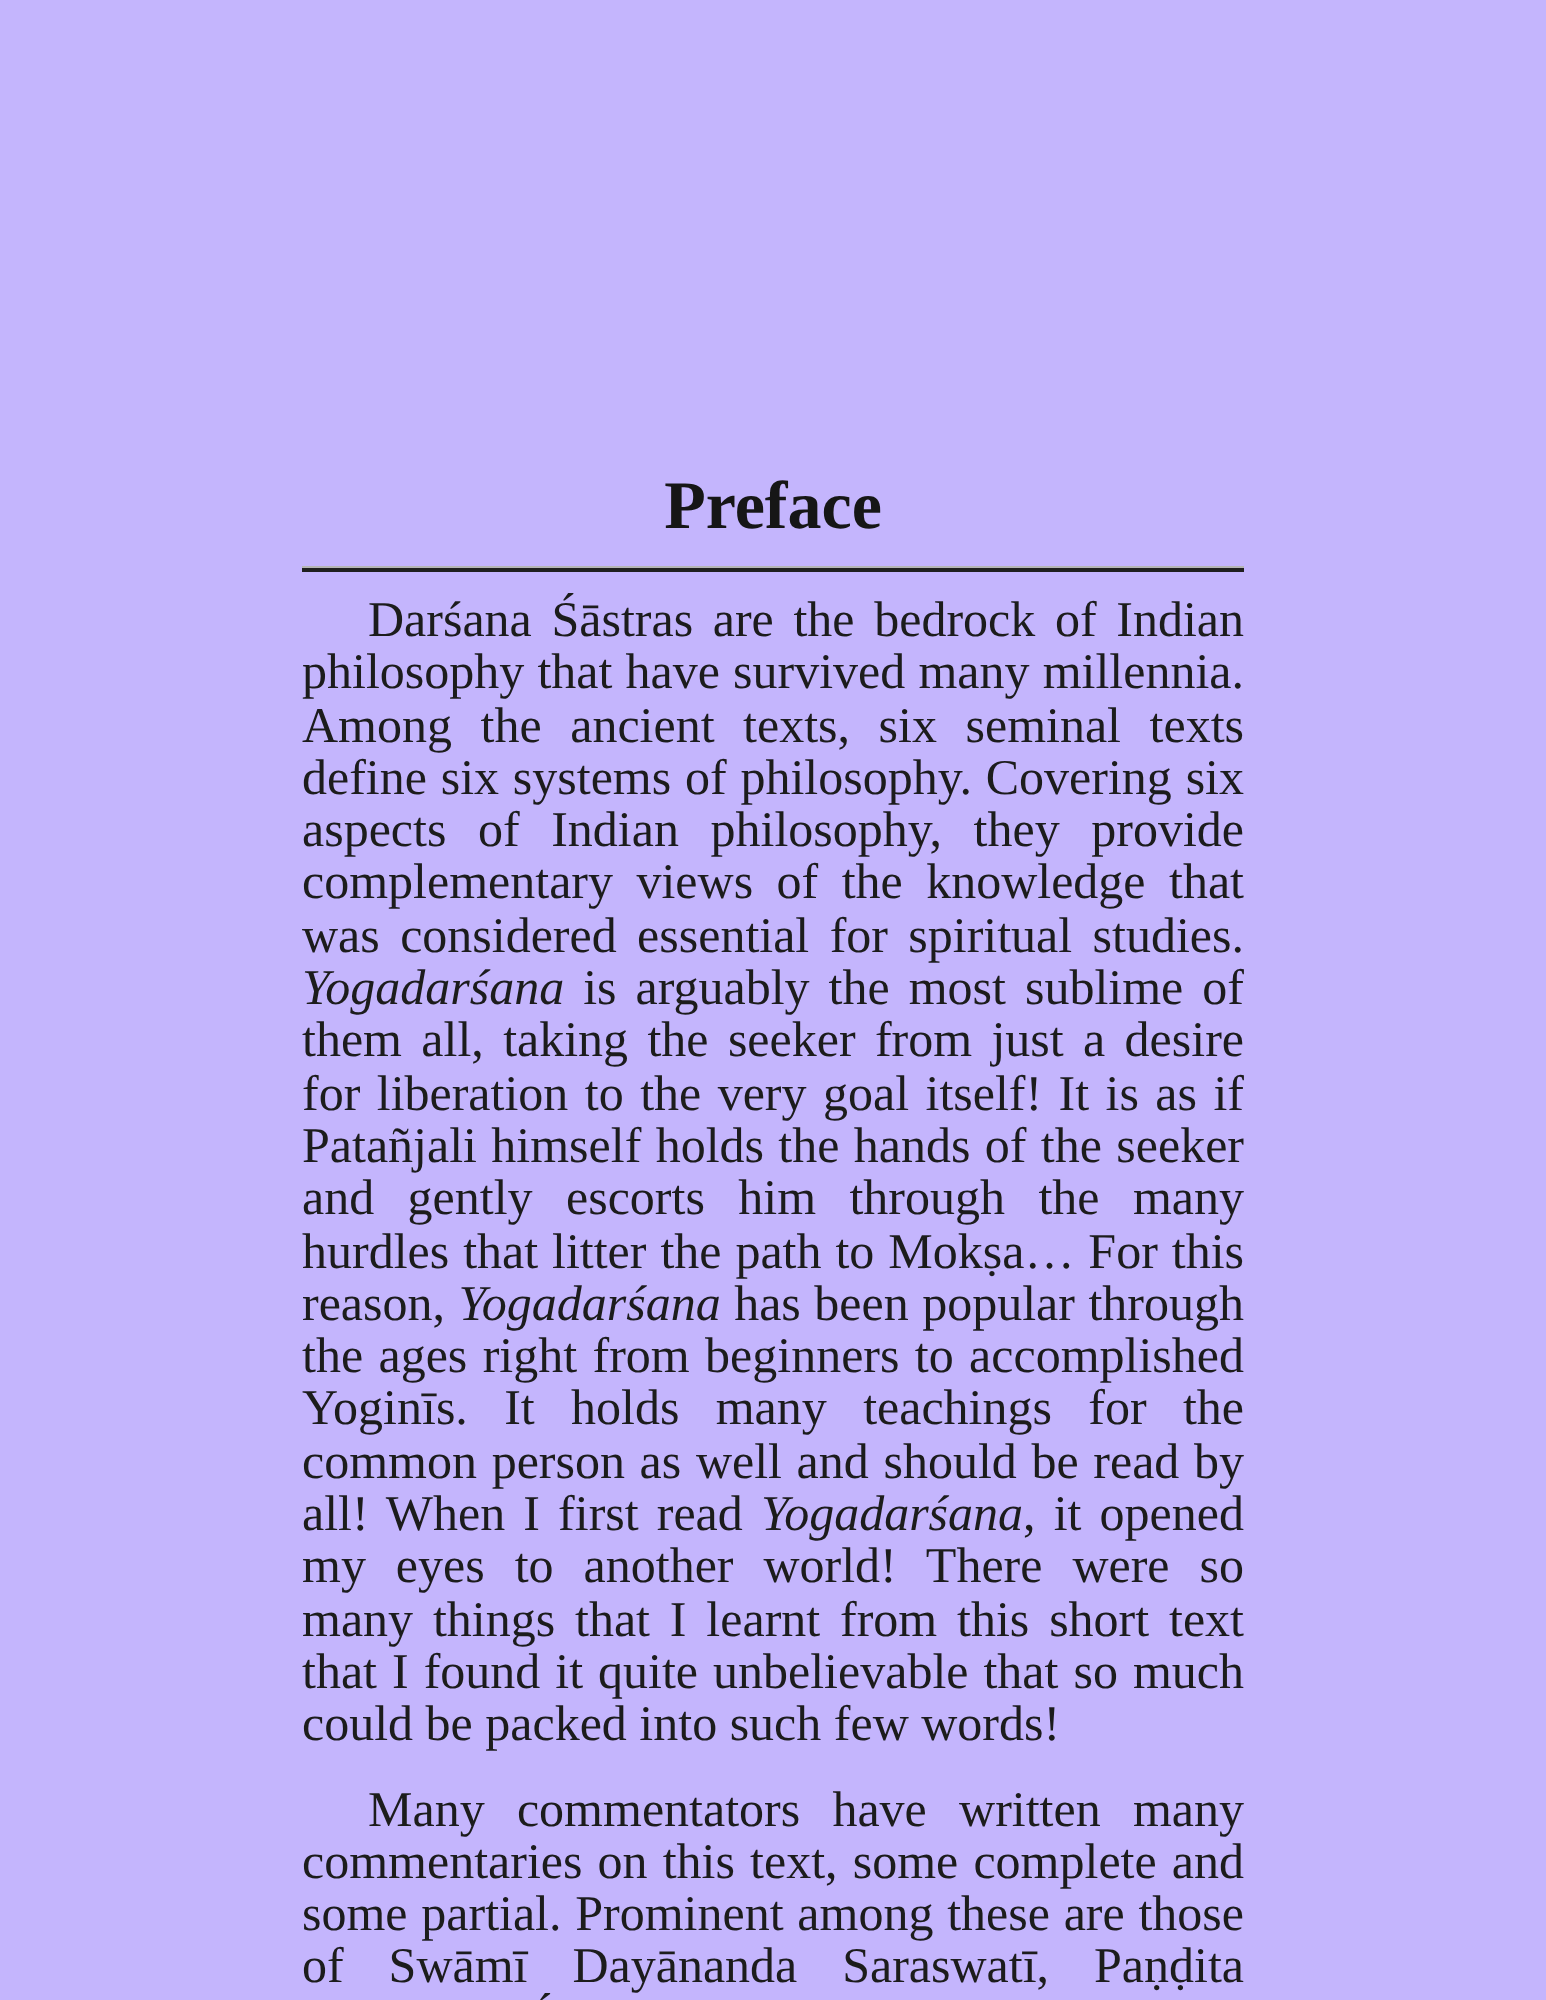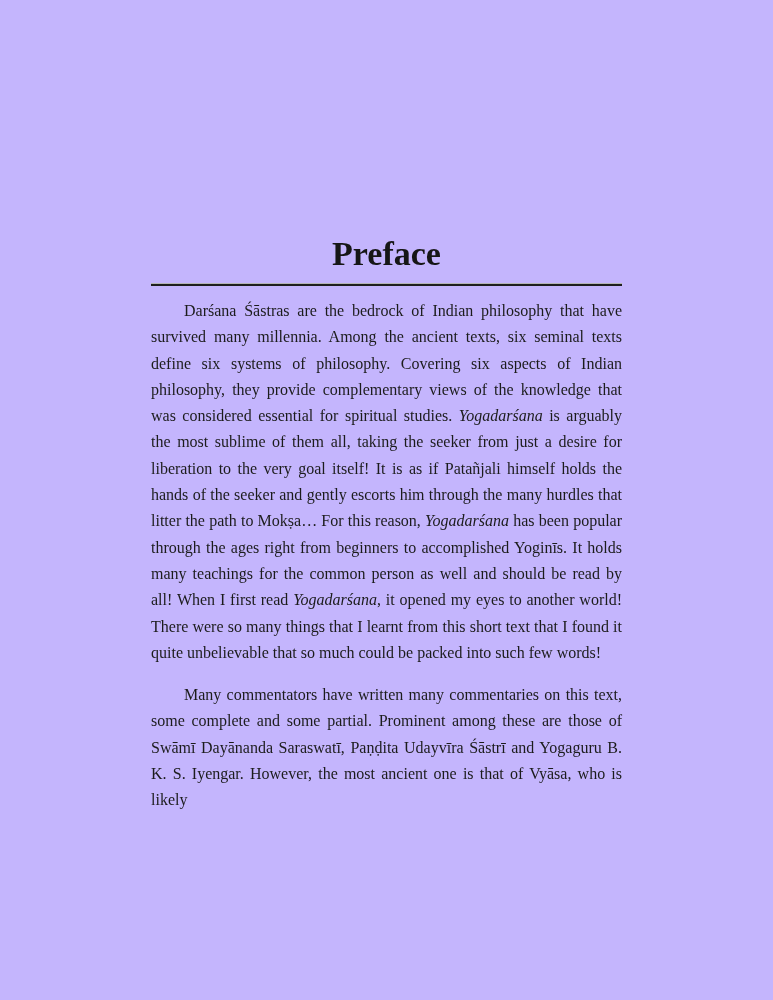--- a/index.html
+++ b/index.html
@@ -36,21 +36,21 @@
     color: #161616;
   }
   .rule {
     margin-top: 9px;
     height: 3px;
     background: linear-gradient(to bottom, #b5b5b5 0%, #b5b5b5 30%, #1f1f1f 30%, #1f1f1f 100%);
   }
   .body-para {
     margin: 12px 0 0 0;
     padding: 0;
-    font-size: 16px;
+    font-size: 25px;
     line-height: 26.3px;
     text-align: justify;
     text-indent: 33px;
     color: #1c1c1c;
   }
   .body-para + .body-para {
     margin-top: 16px;
   }
   .body-para em {
     font-style: italic;

